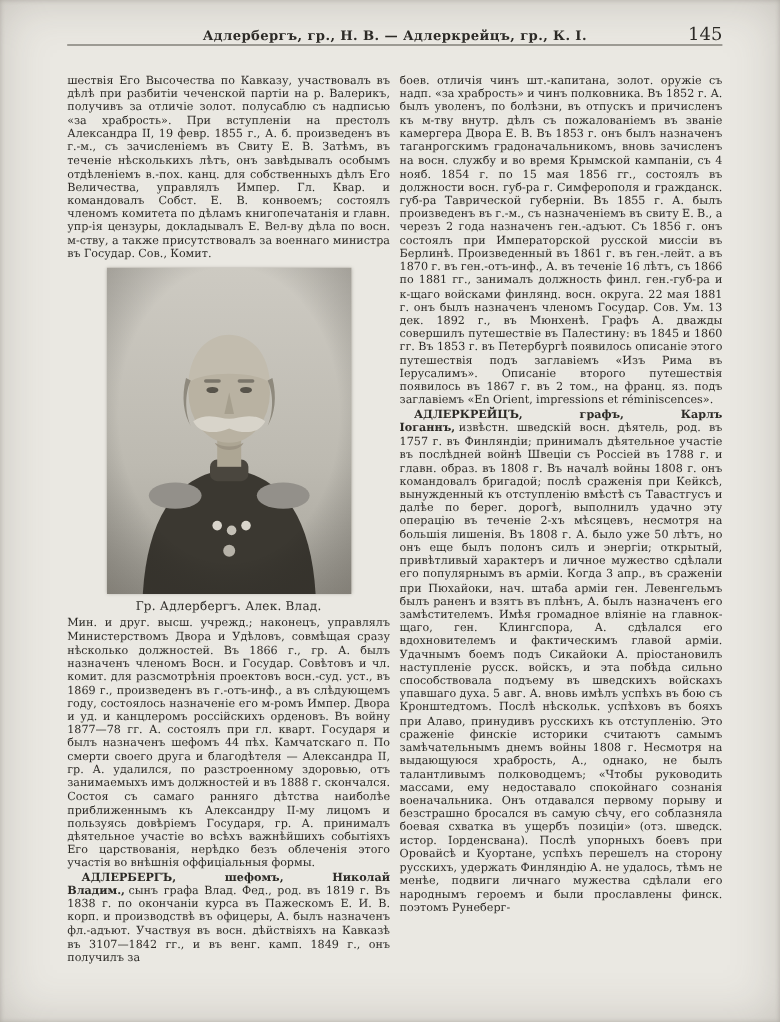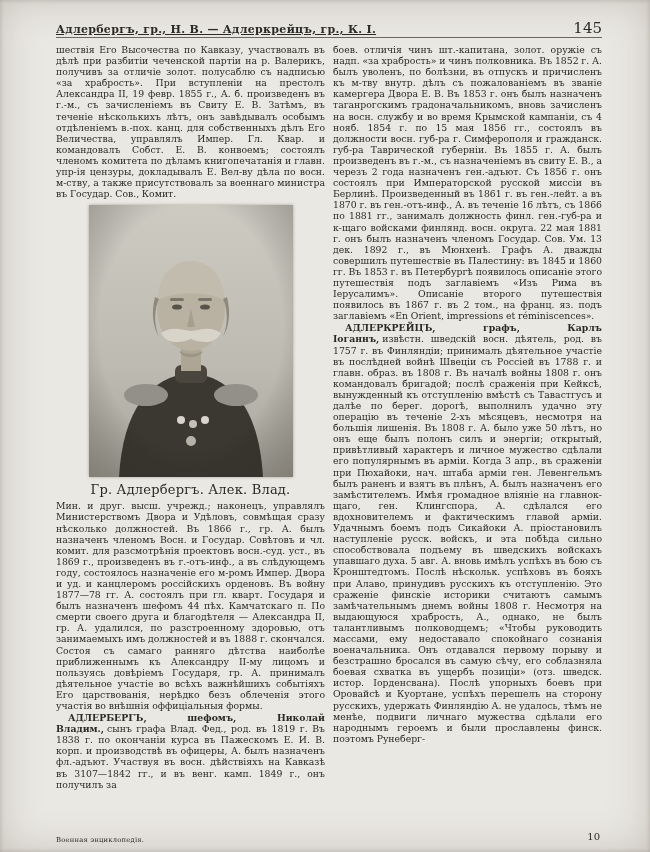--- a/index.html
+++ b/index.html
@@ -9,44 +9,44 @@
     height: 852px;
     margin: 0 auto;
     background: #eae8e2;
     box-shadow: inset 0 0 40px rgba(90,85,75,.25), inset 0 0 4px rgba(60,55,45,.25);
     box-sizing: border-box;
     padding: 18px 48px 0 56px;
     font-family: "DejaVu Serif", "Liberation Serif", serif;
     color: #2c2a26;
     overflow: hidden;
   }
-  .header { position: relative; text-align: left; height: 16px; text-decoration: underline; }
+  .header { position: relative; text-align: center; height: 16px; }
   .header-title { font-weight: bold; font-size: 11px; letter-spacing: .3px; }
   .header-page-num { position: absolute; right: 0; top: 1px; font-size: 15px; }
   .rule { border-bottom: 1px solid #6b6760; margin-top: 3px; }
-  .columns { display: flex; gap: 8px; margin-top: 6px; height: 768px; overflow: hidden; justify-content: flex-end; }
+  .columns { display: flex; gap: 8px; margin-top: 24px; height: 768px; overflow: hidden; justify-content: flex-end; }
   .col { flex: 1 1 0; overflow: hidden; }
   .body-text {
     margin: 0;
     font-size: 9.3px;
     line-height: 11.1px;
     text-align: justify;
     word-spacing: -0.2px;
   }
   .indent { text-indent: 12px; }
   .entry { margin-top: 1px; }
   .entry-title { font-weight: bold; margin-right: 3px; }
   figure { margin: 6px auto 3px auto; width: 204px; }
   .photo {
     width: 204px; height: 272px;
     background: #c7c4bc;
     box-shadow: 0 0 3px rgba(70,65,55,.4);
     overflow: hidden;
   }
-  figcaption { text-align: center; font-size: 13px; margin-top: 5px; letter-spacing: .2px; }
+  figcaption { text-align: center; font-size: 10px; margin-top: 5px; letter-spacing: .2px; }
   .footer { position: absolute; left: 56px; right: 48px; bottom: 8px; height: 14px; font-size: 7px; }
   .footer-left { position: absolute; left: 0; bottom: 0; font-size: 6.8px; letter-spacing: .2px; }
   .footer-right { position: absolute; right: 2px; bottom: 2px; font-size: 10px; }
 </style>
 </head>
 <body>
 
 <div class="page">
 
   <div class="header">
@@ -124,18 +124,14 @@
     <div class="col">
       <p class="body-text">боев. отличія чинъ шт.-капитана, золот. оружіе съ надп. «за храбрость» и чинъ полковника. Въ 1852 г. А. былъ уволенъ, по болѣзни, въ отпускъ и причисленъ къ м-тву внутр. дѣлъ съ пожалованіемъ въ званіе камергера Двора Е. В. Въ 1853 г. онъ былъ назначенъ таганрогскимъ градоначальникомъ, вновь зачисленъ на восн. службу и во время Крымской кампаніи, съ 4 нояб. 1854 г. по 15 мая 1856 гг., состоялъ въ должности восн. губ-ра г. Симферополя и гражданск. губ-ра Таврической губерніи. Въ 1855 г. А. былъ произведенъ въ г.-м., съ назначеніемъ въ свиту Е. В., а черезъ 2 года назначенъ ген.-адъют. Съ 1856 г. онъ состоялъ при Императорской русской миссіи въ Берлинѣ. Произведенный въ 1861 г. въ ген.-лейт. а въ 1870 г. въ ген.-отъ-инф., А. въ теченіе 16 лѣтъ, съ 1866 по 1881 гг., занималъ должность финл. ген.-губ-ра и к-щаго войсками финлянд. восн. округа. 22 мая 1881 г. онъ былъ назначенъ членомъ Государ. Сов. Ум. 13 дек. 1892 г., въ Мюнхенѣ. Графъ А. дважды совершилъ путешествіе въ Палестину: въ 1845 и 1860 гг. Въ 1853 г. въ Петербургѣ появилось описаніе этого путешествія подъ заглавіемъ «Изъ Рима въ Іерусалимъ». Описаніе второго путешествія появилось въ 1867 г. въ 2 том., на франц. яз. подъ заглавіемъ «En Orient, impressions et réminiscences».</p>
 
       <p class="body-text entry indent">
         <span class="entry-title">АДЛЕРКРЕЙЦЪ, графъ, Карлъ Іоганнъ,</span><span>извѣстн. шведскій восн. дѣятель, род. въ 1757 г. въ Финляндіи; принималъ дѣятельное участіе въ послѣдней войнѣ Швеціи съ Россіей въ 1788 г. и главн. образ. въ 1808 г. Въ началѣ войны 1808 г. онъ командовалъ бригадой; послѣ сраженія при Кейксѣ, вынужденный къ отступленію вмѣстѣ съ Тавастгусъ и далѣе по берег. дорогѣ, выполнилъ удачно эту операцію въ теченіе 2-хъ мѣсяцевъ, несмотря на большія лишенія. Въ 1808 г. А. было уже 50 лѣтъ, но онъ еще былъ полонъ силъ и энергіи; открытый, привѣтливый характеръ и личное мужество сдѣлали его популярнымъ въ арміи. Когда 3 апр., въ сраженіи при Пюхайоки, нач. штаба арміи ген. Левенгельмъ былъ раненъ и взятъ въ плѣнъ, А. былъ назначенъ его замѣстителемъ. Имѣя громадное вліяніе на главнок-щаго, ген. Клингспора, А. сдѣлался его вдохновителемъ и фактическимъ главой арміи. Удачнымъ боемъ подъ Сикайоки А. пріостановилъ наступленіе русск. войскъ, и эта побѣда сильно способствовала подъему въ шведскихъ войскахъ упавшаго духа. 5 авг. А. вновь имѣлъ успѣхъ въ бою съ Кронштедтомъ. Послѣ нѣскольк. успѣховъ въ бояхъ при Алаво, принудивъ русскихъ къ отступленію. Это сраженіе финскіе историки считаютъ самымъ замѣчательнымъ днемъ войны 1808 г. Несмотря на выдающуюся храбрость, А., однако, не былъ талантливымъ полководцемъ; «Чтобы руководить массами, ему недоставало спокойнаго сознанія военачальника. Онъ отдавался первому порыву и безстрашно бросался въ самую сѣчу, его соблазняла боевая схватка въ ущербъ позиціи» (отз. шведск. истор. Іорденсвана). Послѣ упорныхъ боевъ при Оровайсѣ и Куортане, успѣхъ перешелъ на сторону русскихъ, удержать Финляндію А. не удалось, тѣмъ не менѣе, подвиги личнаго мужества сдѣлали его народнымъ героемъ и были прославлены финск. поэтомъ Рунеберг-</span>
       </p>
     </div>
 
   </div>
 
-  <div class="footer">
-    <span class="footer-left">Военная энциклопедія.</span>
-    <span class="footer-right">10</span>
-  </div>
 
 </div>
 
 </body></html>

